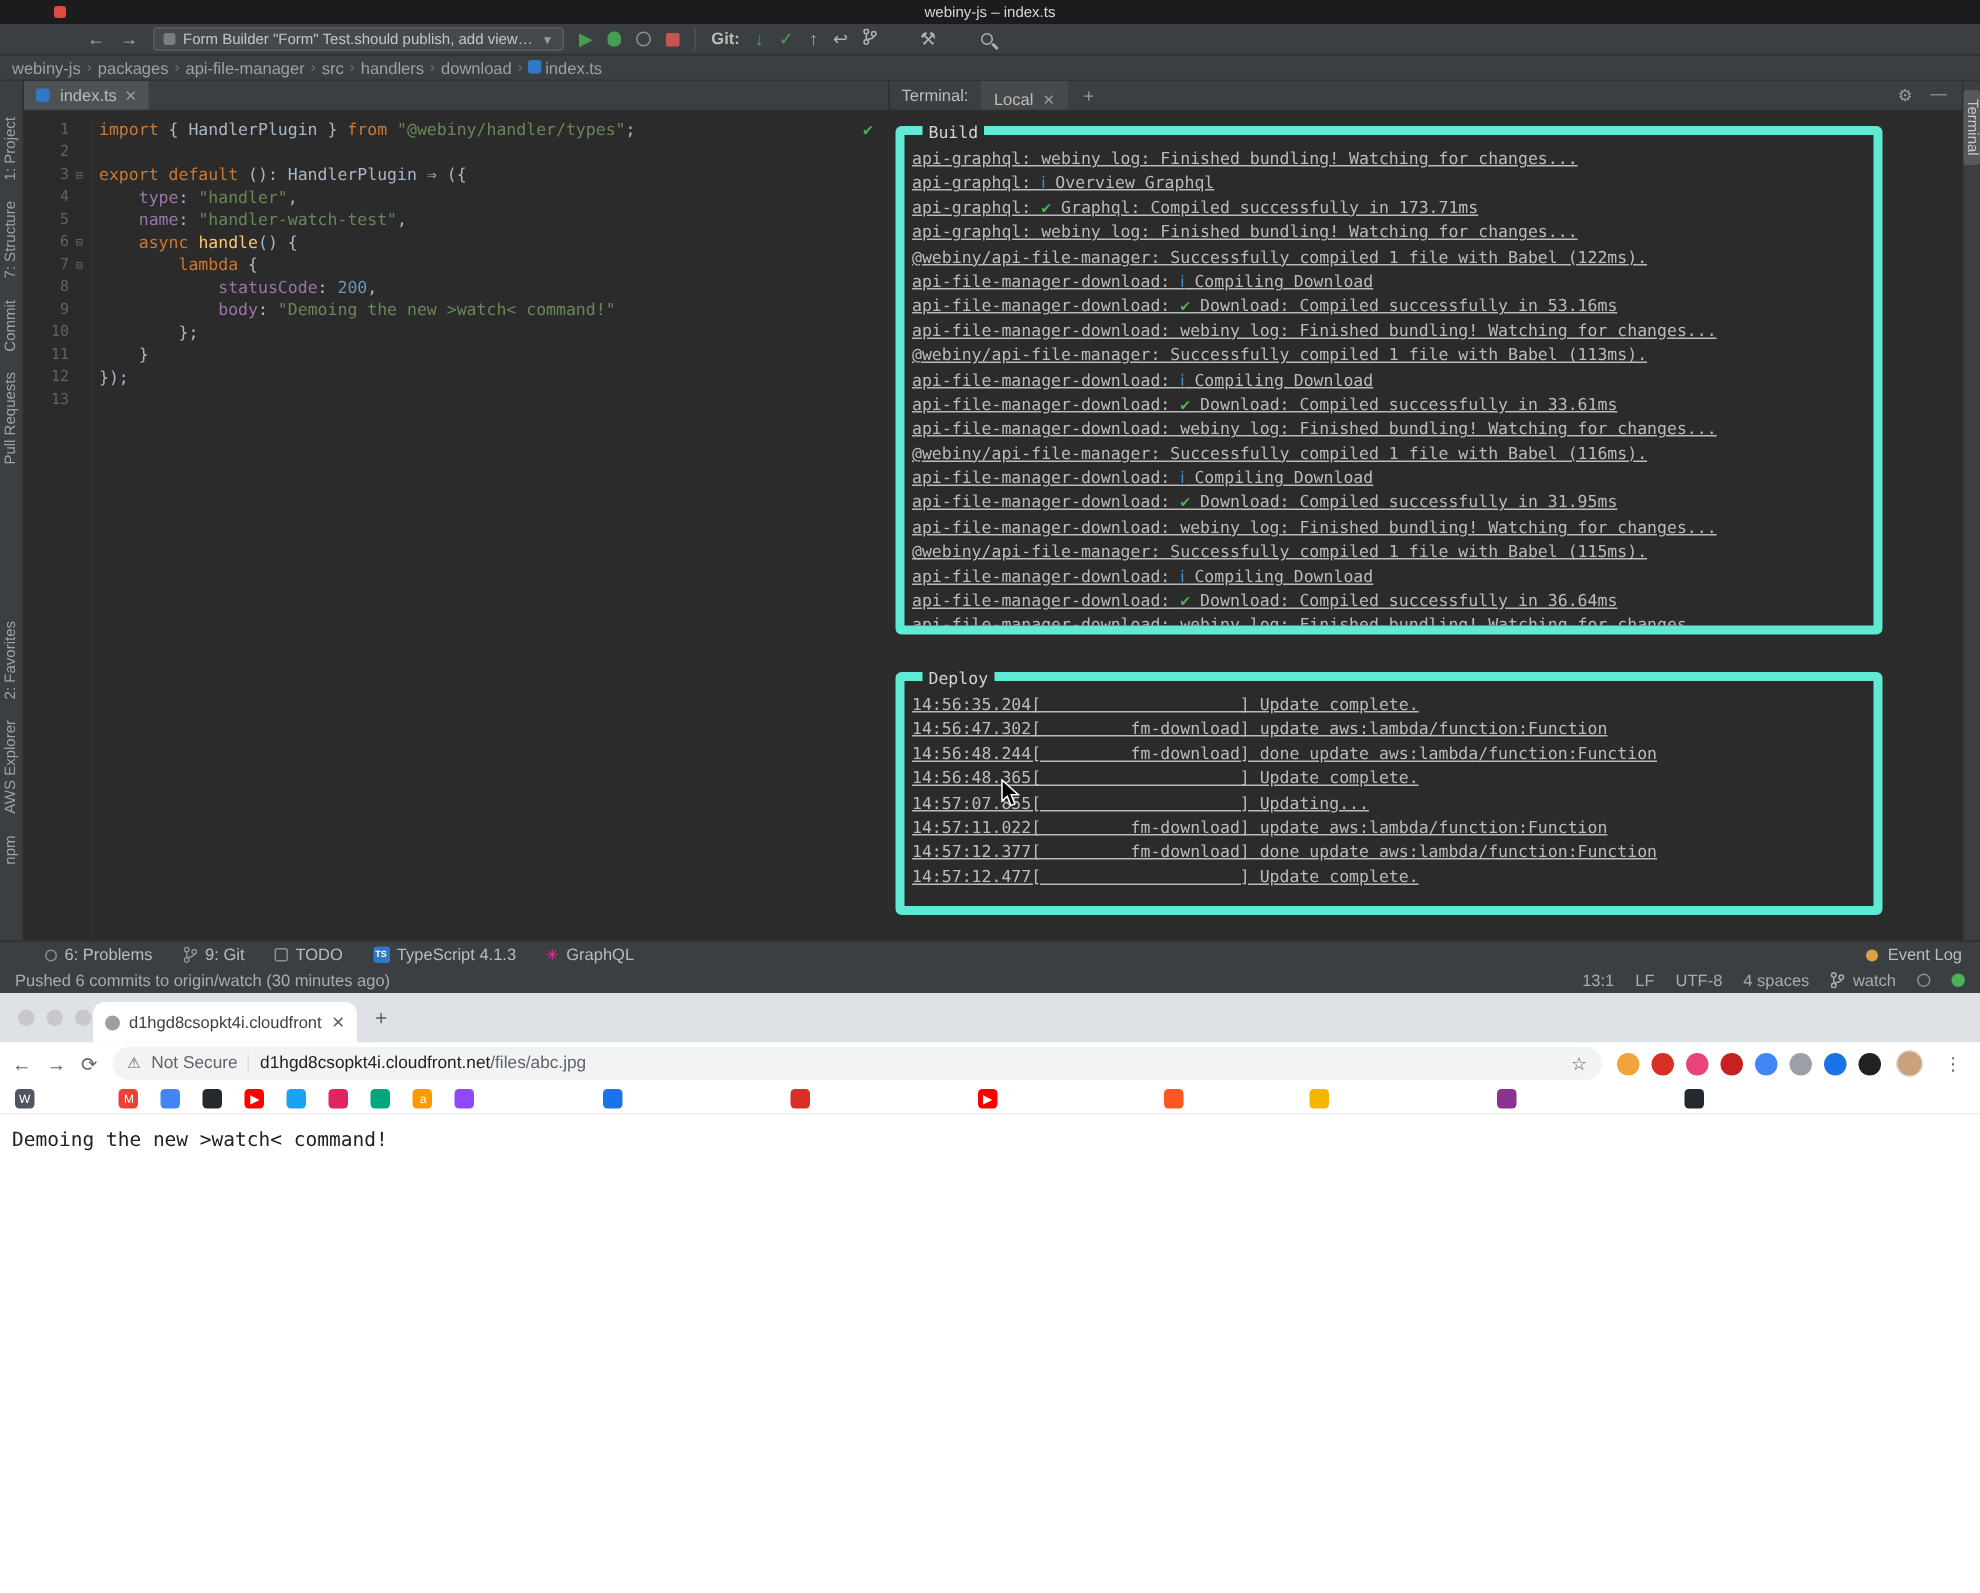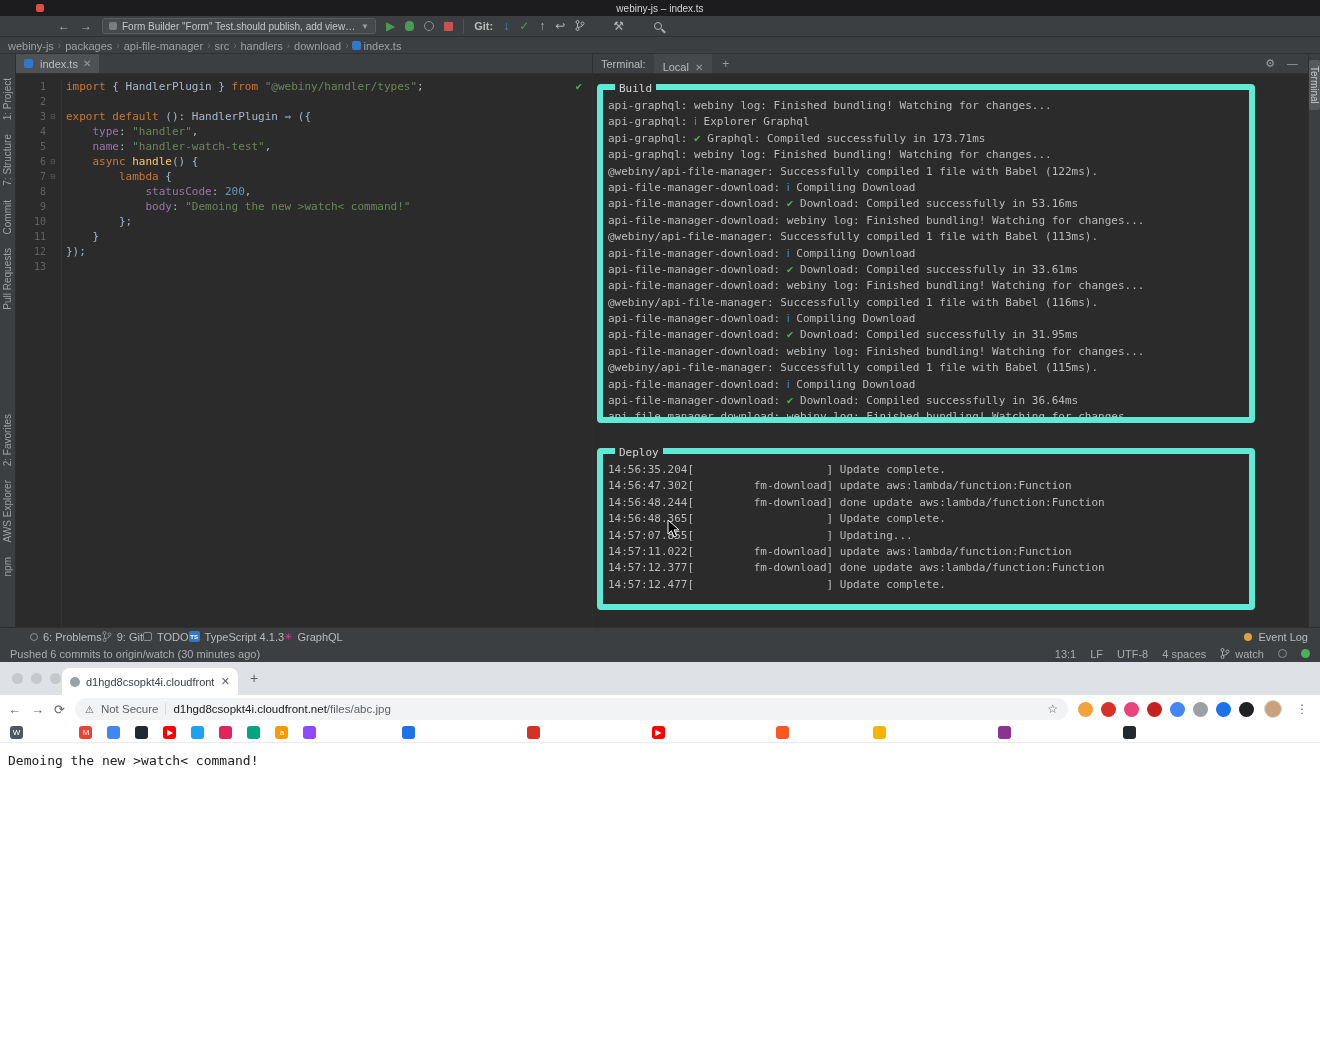--- a/index.html
+++ b/index.html
@@ -84,27 +84,27 @@
   .term-tab { display:flex; align-items:flex-end; gap:6px; background:#46494b; height:19px; padding:0 9px;
               align-self:flex-end; }
   .term-plus { margin-left:10px; color:#9a9da0; font-size:12px; }
   .term-tools { margin-left:auto; display:flex; gap:12px; padding-right:10px; color:#9a9da0; font-size:11px; }
   .term-body { position:absolute; top:20px; left:0; right:0; bottom:0; background:#2b2b2b;
                font-family:"DejaVu Sans Mono", monospace; font-size:11px; }
   .term-box { position:absolute; left:4px; width:658px; border:6px solid #5eead4; border-radius:4px; }
   .box-build { top:10px; height:339px; }
   .box-deploy { top:374px; height:162px; }
   .box-label { position:absolute; top:-8px; left:12px; background:#2b2b2b; padding:0 4px; color:#d4d4d4; }
-  .box-lines { padding:8px 0 0 5px; overflow:hidden; height:100%; }
+  .box-lines { padding:8px 0 0 5px; overflow:hidden; height:100%;text-decoration:underline; }
   .tl { height:16.4px; line-height:16.4px; white-space:pre; color:#bbbbbb; }
   .t-green { color:#4db157; }
   .t-blue  { color:#3994d1; }
 
   .statusbar1 { position:absolute; top:611px; left:0; right:0; height:18px; background:#3c3f41;
-                border-top:1px solid #2f2f2f; display:flex; align-items:center; 
+                border-top:1px solid #2f2f2f; display:flex; align-items:center; gap:20px;
                 padding:0 12px 0 30px; font-size:11px; color:#bbbbbb; }
   .sb-item { display:flex; align-items:center; gap:5px; }
   .sb-right { margin-left:auto; display:flex; align-items:center; gap:6px; }
   .dot { width:8px; height:8px; border-radius:50%; display:inline-block; }
   .dot-gray { border:1px solid #8b8e90; }
   .dot-yellow { background:#d9a343; }
   .ts-badge { width:11px; height:11px; background:#3178c6; color:#fff; font-size:6px; display:inline-flex;
               align-items:center; justify-content:center; border-radius:2px; font-weight:bold; }
   .gql { color:#e535ab; font-size:10px; }
   .todo-ic { width:9px; height:9px; border:1px solid #8b8e90; border-radius:2px; display:inline-block; }
@@ -318,21 +318,21 @@
           <div class="term-tools">
             <span>⚙</span>
             <span>—</span>
           </div>
         </div>
         <div class="term-body">
           <div class="term-box box-build">
             <span class="box-label">Build</span>
             <div class="box-lines">
                 <div class="tl"><span>api-graphql: webiny log: Finished bundling! Watching for changes...</span></div>
-                <div class="tl"><span>api-graphql: </span><span class="t-blue">ℹ</span><span> Explorer Graphql</span></div>
+                <div class="tl"><span>api-graphql: </span><span class="t-blue">ℹ</span><span> Overview Graphql</span></div>
                 <div class="tl"><span>api-graphql: </span><span class="t-green">✔</span><span> Graphql: Compiled successfully in 173.71ms</span></div>
                 <div class="tl"><span>api-graphql: webiny log: Finished bundling! Watching for changes...</span></div>
                 <div class="tl"><span>@webiny/api-file-manager: Successfully compiled 1 file with Babel (122ms).</span></div>
                 <div class="tl"><span>api-file-manager-download: </span><span class="t-blue">ℹ</span><span> Compiling Download</span></div>
                 <div class="tl"><span>api-file-manager-download: </span><span class="t-green">✔</span><span> Download: Compiled successfully in 53.16ms</span></div>
                 <div class="tl"><span>api-file-manager-download: webiny log: Finished bundling! Watching for changes...</span></div>
                 <div class="tl"><span>@webiny/api-file-manager: Successfully compiled 1 file with Babel (113ms).</span></div>
                 <div class="tl"><span>api-file-manager-download: </span><span class="t-blue">ℹ</span><span> Compiling Download</span></div>
                 <div class="tl"><span>api-file-manager-download: </span><span class="t-green">✔</span><span> Download: Compiled successfully in 33.61ms</span></div>
                 <div class="tl"><span>api-file-manager-download: webiny log: Finished bundling! Watching for changes...</span></div>

